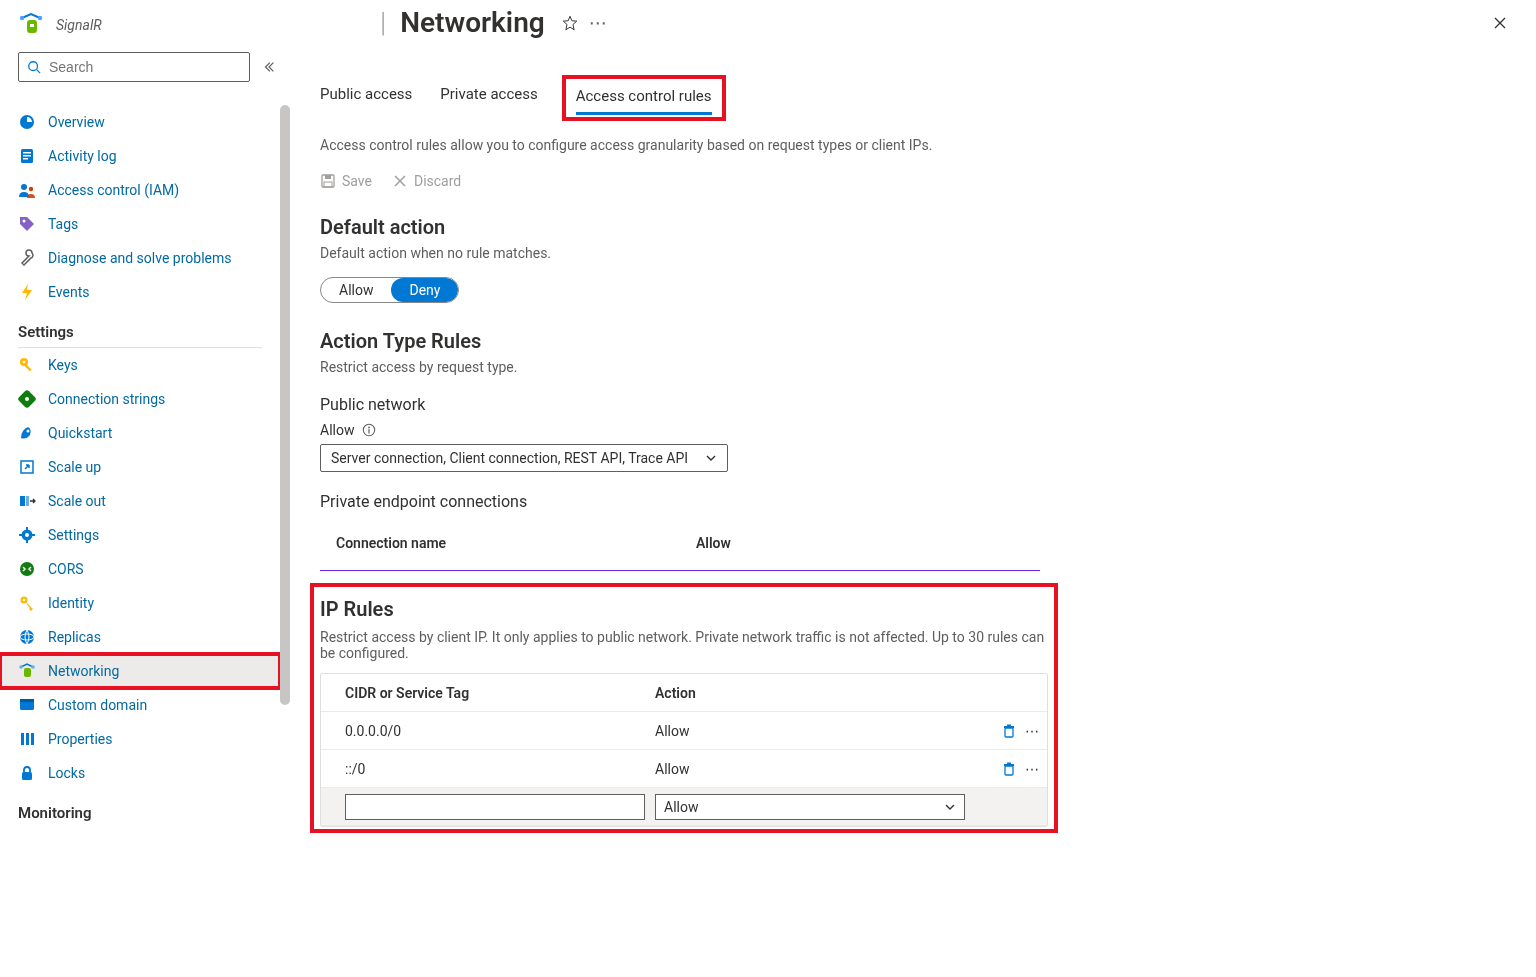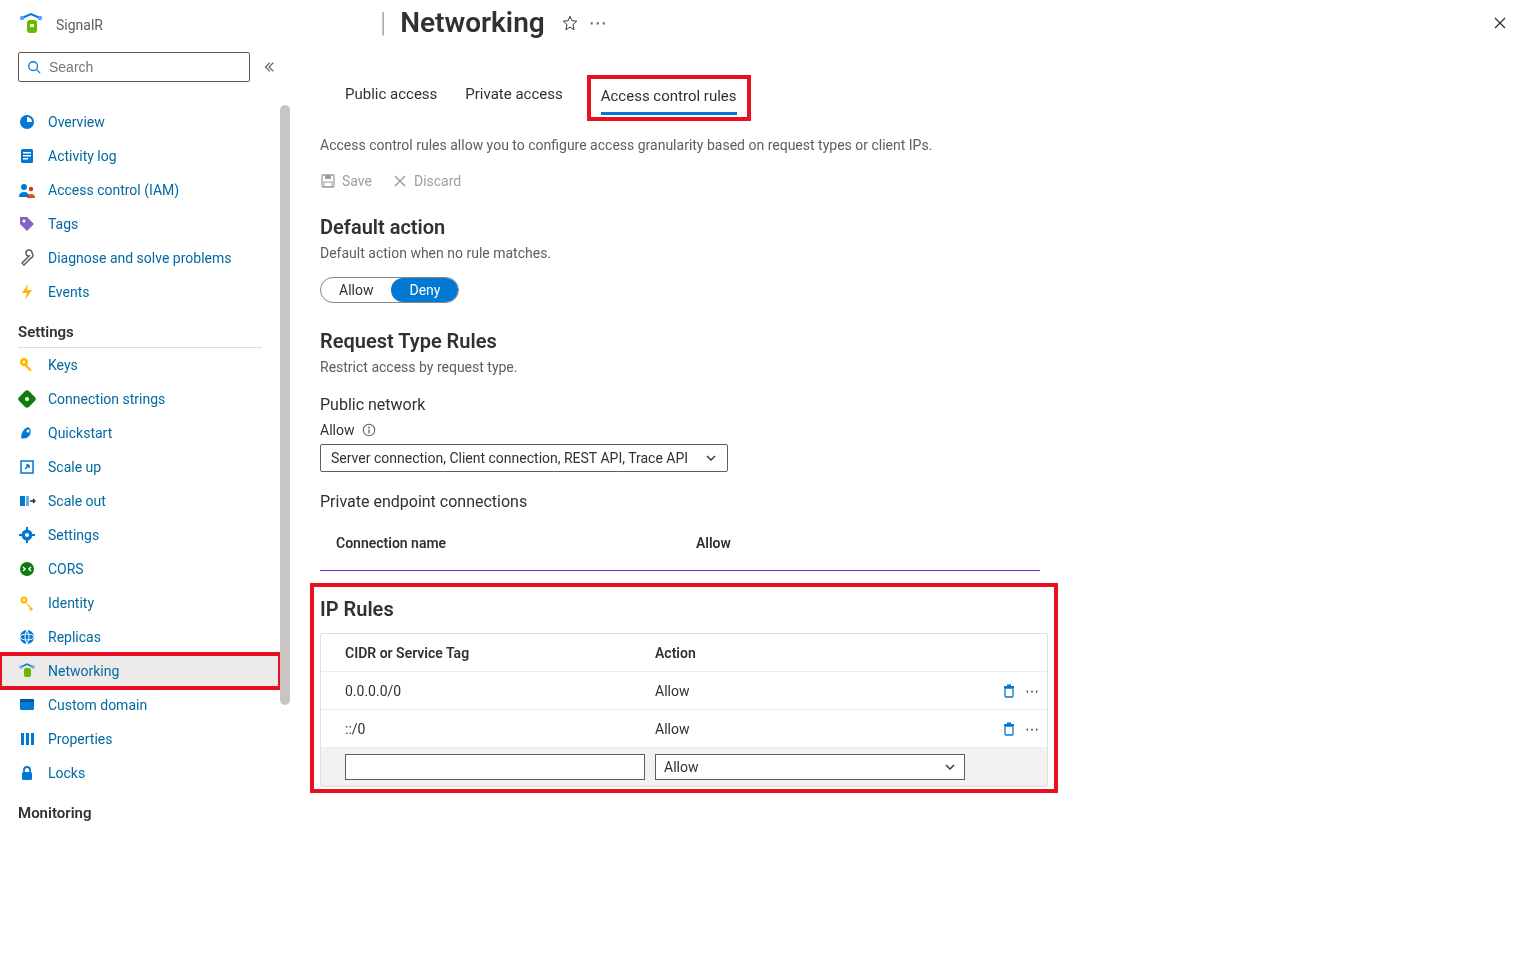--- a/index.html
+++ b/index.html
@@ -19,20 +19,21 @@
     left: 0; top: 0;
     width: 290px;
     height: 977px;
     background: #fff;
   }
   .brand {
     display: flex;
     align-items: center;
     gap: 12px;
     padding: 12px 18px 10px 18px;
+    font-style: italic;
   }
   .brand-icon {
     width: 26px; height: 26px;
     position: relative;
   }
   .brand-label { font-size: 14px; color: #605e5c; }
   .search-row {
     display: flex;
     align-items: center;
     padding: 4px 12px 6px 18px;
@@ -129,21 +130,20 @@
     width: 32px; height: 32px;
     display:flex; align-items:center; justify-content:center;
     cursor:pointer;
     color:#323130;
   }
   .tabs {
     display: flex;
     gap: 28px;
     margin-top: 40px;
     border-bottom: none;
-    margin-left: 25px;
   }
   .tab {
     font-size: 15px;
     color: #323130;
     padding: 6px 0 10px 0;
     cursor: pointer;
     position: relative;
   }
   .tab.active::after {
     content: "";
@@ -551,21 +551,21 @@
     </span>
   </div>
 
   <h2 class="sect">Default action</h2>
   <div class="subdesc">Default action when no rule matches.</div>
   <div class="toggle">
     <span>Allow</span>
     <span class="sel">Deny</span>
   </div>
 
-  <h2 class="sect">Request Type Rules</h2>
+  <h2 class="sect">Action Type Rules</h2>
   <div class="subdesc">Restrict access by request type.</div>
 
   <h3 class="subhead">Public network</h3>
   <div class="field-label">
     <span>Allow</span>
     <span>
         <svg width="14" height="14" viewBox="0 0 16 16">
           <circle cx="8" cy="8" r="6.5" fill="none" stroke="#605e5c" stroke-width="1.2"></circle>
           <rect x="7.3" y="7" width="1.4" height="5" fill="#605e5c"></rect>
           <circle cx="8" cy="5" r="1" fill="#605e5c"></circle>
@@ -583,20 +583,21 @@
 
   <h3 class="subhead">Private endpoint connections</h3>
   <div class="pe-table-head">
     <div class="col-a">Connection name</div>
     <div>Allow</div>
   </div>
 
   <div class="ip-block">
     <div class="ip-box">
       <h2 class="ip-title">IP Rules</h2>
+      <div class="subdesc" style="color:#605e5c">Restrict access by client IP. It only applies to public network. Private network traffic is not affected. Up to 30 rules can be configured.</div>
 
       <div class="ip-table">
         <div class="ip-head">
           <div class="ip-col1">CIDR or Service Tag</div>
           <div class="ip-col2">Action</div>
           <div class="ip-actions"></div>
         </div>
         <div class="ip-row">
           <div class="ip-col1">0.0.0.0/0</div>
           <div class="ip-col2">Allow</div>

